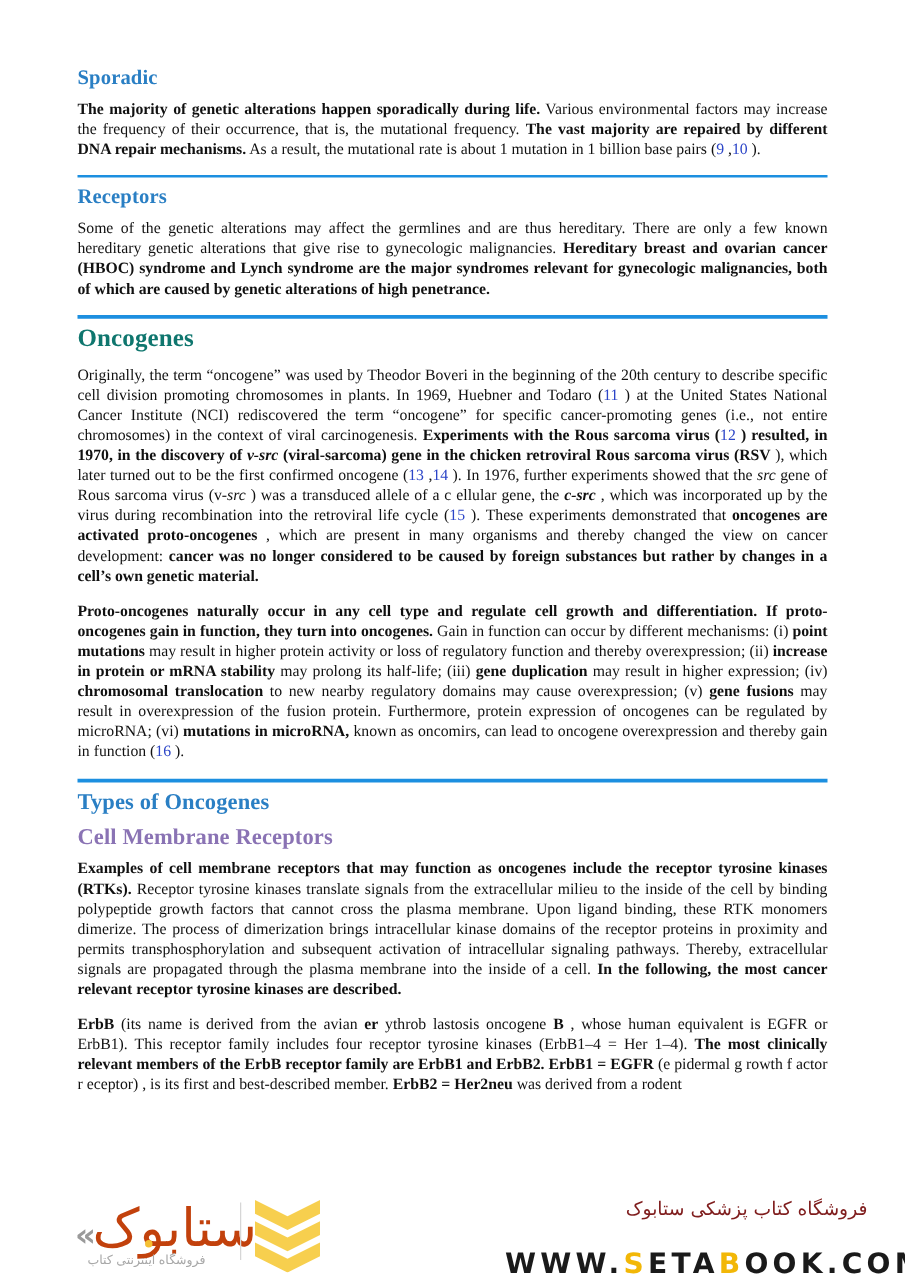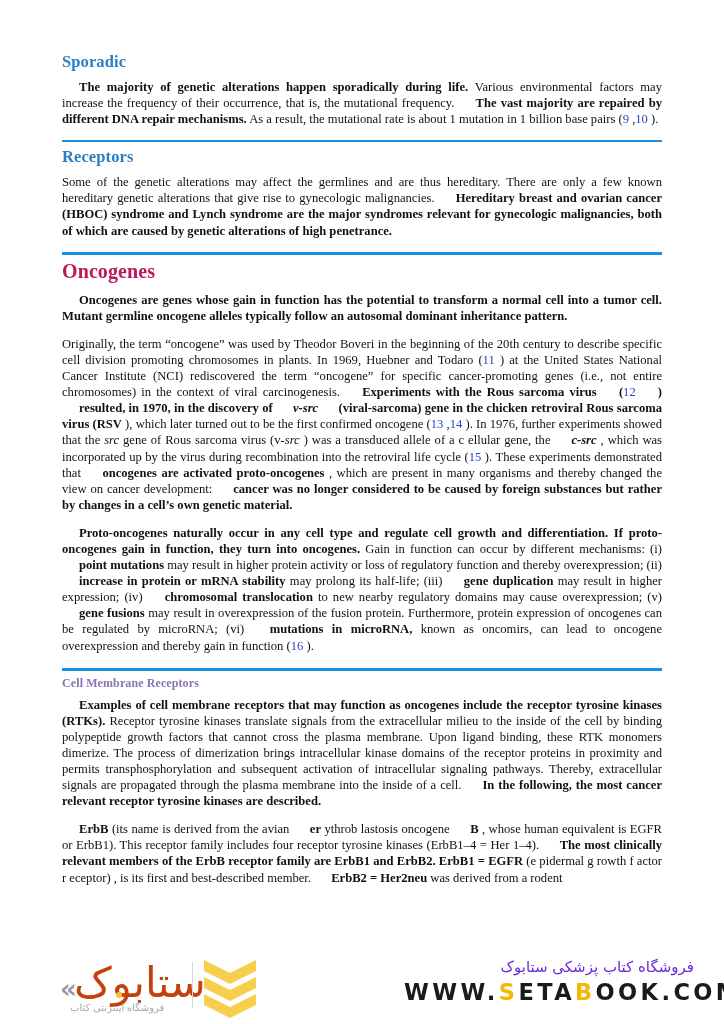--- a/index.html
+++ b/index.html
@@ -50,45 +50,45 @@
     margin: 0 0 7px 0;
     letter-spacing: 0.1px;
   }
   h2.h-blue-lg {
     font-size: 18px;
   }
   h2.h-maroon {
     font-family: "Liberation Serif", "DejaVu Serif", serif;
     font-size: 20px;
     font-weight: bold;
-    color: #be185d;
+    color: #0f766e;
     margin: 0 0 9px 0;
     letter-spacing: 0.1px;
   }
   h3.h-purple {
     font-family: "Liberation Serif", "DejaVu Serif", serif;
-    font-size: 12px;
+    font-size: 18px;
     font-weight: bold;
     color: #8a73b4;
     margin: 0 0 6px 0;
     letter-spacing: 0.1px;
   }
 
   
   p.body {
     font-size: 12.6px;
     line-height: 16.1px;
     text-align: justify;
     margin: 0 0 12px 0;
     color: #111111;
     hyphens: none;
   }
   p.body:last-child { margin-bottom: 0; }
 
-  b, strong { font-weight: bold; margin-left: 17px; }
+  b, strong { font-weight: bold; }
   i, em { }
   .ref { color: #2b44c7; }
 
   .sec { margin-bottom: 13px; }
   .sec-onco { margin-bottom: 14px; }
 
   
   .fade-mask {
     position: absolute;
     left: 0;
@@ -177,24 +177,24 @@
   .footer-right {
     position: absolute;
     left: 404px;
     top: 4px;
     width: 290px;
     text-align: right;
   }
   .footer-fa {
     font-family: "DejaVu Sans", sans-serif;
     font-size: 15px;
-    color: #6d28d9;
+    color: #7f1d1d;
     direction: rtl;
     white-space: nowrap;
-    margin-bottom: 1px;
+    margin-bottom: 20px;
     line-height: 22px;
   }
   .footer-url {
     font-family: "DejaVu Sans", sans-serif;
     font-size: 22.5px;
     font-weight: bold;
     letter-spacing: 3.4px;
     color: #1a1a1a;
     white-space: nowrap;
     line-height: 26px;
@@ -216,29 +216,29 @@
     <div class="sec">
       <div class="rule"></div>
       <h2 class="h-blue">Receptors</h2>
       <p class="body"><span>Some of the genetic alterations may affect the germlines and are thus hereditary. There are only a few known hereditary genetic alterations that give rise to gynecologic malignancies. </span><b>Hereditary breast and ovarian cancer (HBOC) syndrome and Lynch syndrome are the major syndromes relevant for gynecologic malignancies, both of which are caused by genetic alterations of high penetrance.</b></p>
     </div>
 
     <div class="sec-onco">
       <div class="rule thick"></div>
       <h2 class="h-maroon">Oncogenes</h2>
 
-      <p class="body"><b>Oncogenes are genes whose gain in function has the potential to transform a normal cell into a tumor cell. Mutant germline oncogene alleles typically follow an autosomal dominant inheritance pattern.</b></p>
 
       <p class="body"><span>Originally, the term “oncogene” was used by Theodor Boveri in the beginning of the 20th century to describe specific cell division promoting chromosomes in plants. In 1969, Huebner and Todaro (</span><span class="ref">11</span><span> ) at the United States National Cancer Institute (NCI) rediscovered the term “oncogene” for specific cancer-promoting genes (i.e., not entire chromosomes) in the context of viral carcinogenesis. </span><b>Experiments with the Rous sarcoma virus</b><b> (</b><span class="ref">12</span><b> ) </b><b>resulted, in 1970, in the discovery of </b><b><i>v-src</i></b><b> (viral-sarcoma) gene in the chicken retroviral Rous sarcoma virus (RSV</b><span> ), which later turned out to be the first confirmed oncogene (</span><span class="ref">13</span><span> ,</span><span class="ref">14</span><span> ). In 1976, further experiments showed that the </span><i>src</i><span> gene of Rous sarcoma virus (v-</span><i>src</i><span> ) was a transduced allele of a c ellular gene, the </span><b><i>c-src</i></b><span> , which was incorporated up by the virus during recombination into the retroviral life cycle (</span><span class="ref">15</span><span> ). These experiments demonstrated that </span><b>oncogenes are activated proto-oncogenes</b><span> , which are present in many organisms and thereby changed the view on cancer development: </span><b>cancer was no longer considered to be caused by foreign substances but rather by changes in a cell’s own genetic material.</b></p>
 
       <p class="body"><b>Proto-oncogenes naturally occur in any cell type and regulate cell growth and differentiation. If proto-oncogenes gain in function, they turn into oncogenes.</b><span> Gain in function can occur by different mechanisms: (i) </span><b>point mutations</b><span> may result in higher protein activity or loss of regulatory function and thereby overexpression; (ii) </span><b>increase in protein or mRNA stability</b><span> may prolong its half-life; (iii) </span><b>gene duplication</b><span> may result in higher expression; (iv) </span><b>chromosomal translocation</b><span> to new nearby regulatory domains may cause overexpression; (v) </span><b>gene fusions</b><span> may result in overexpression of the fusion protein. Furthermore, protein expression of oncogenes can be regulated by microRNA; (vi) </span><b>mutations in microRNA,</b><span> known as oncomirs, can lead to oncogene overexpression and thereby gain in function (</span><span class="ref">16</span><span> ).</span></p>
     </div>
 
     <div class="sec">
       <div class="rule thick"></div>
+      <h2 class="h-blue h-blue-lg">Types of Oncogenes</h2>
       <h3 class="h-purple">Cell Membrane Receptors</h3>
 
       <p class="body"><b>Examples of cell membrane receptors that may function as oncogenes include the receptor tyrosine kinases (RTKs).</b><span> Receptor tyrosine kinases translate signals from the extracellular milieu to the inside of the cell by binding polypeptide growth factors that cannot cross the plasma membrane. Upon ligand binding, these RTK monomers dimerize. The process of dimerization brings intracellular kinase domains of the receptor proteins in proximity and permits transphosphorylation and subsequent activation of intracellular signaling pathways. Thereby, extracellular signals are propagated through the plasma membrane into the inside of a cell. </span><b>In the following, the most cancer relevant receptor tyrosine kinases are described.</b></p>
 
       <p class="body"><b>ErbB</b><span> (its name is derived from the avian </span><b>er</b><span> ythrob lastosis oncogene </span><b>B</b><span> , whose human equivalent is EGFR or ErbB1). This receptor family includes four receptor tyrosine kinases (ErbB1–4 = Her 1–4). </span><b>The most clinically relevant members of the ErbB receptor family are ErbB1 and ErbB2. ErbB1 = EGFR</b><span> (e pidermal g rowth f actor r eceptor) , is its first and best-described member. </span><b>ErbB2 = Her2neu</b><span> was derived from a rodent</span></p>
     </div>
 
   </div>
 
   <div class="fade-mask"></div>

